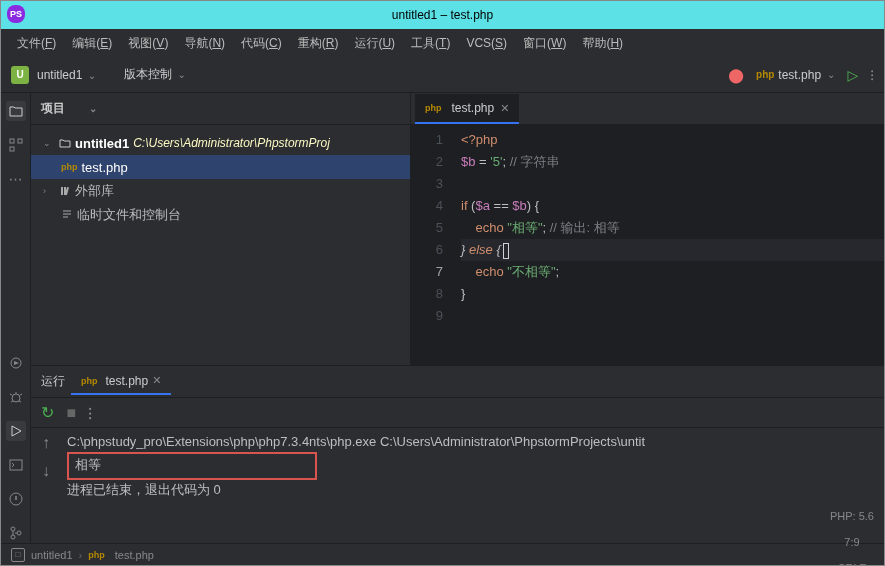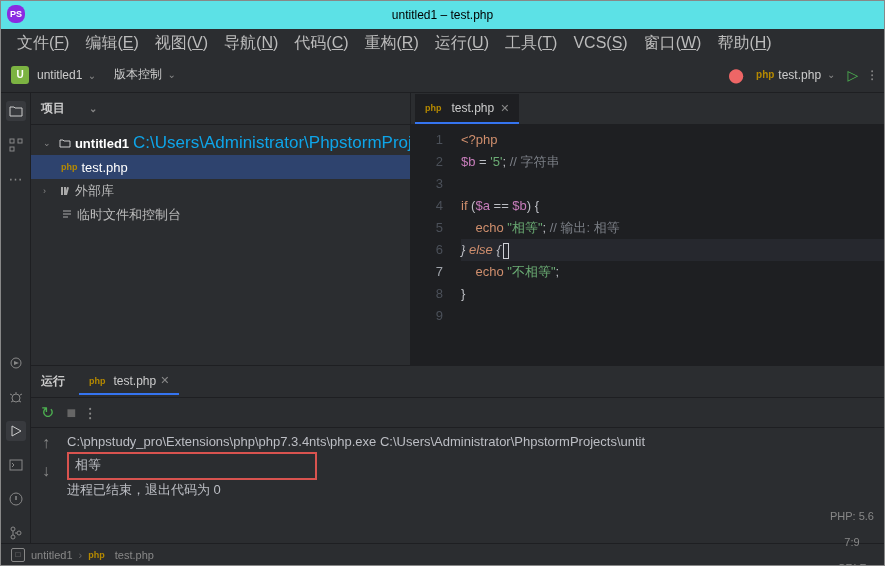--- a/index.html
+++ b/index.html
@@ -1,20 +1,20 @@
 <!DOCTYPE html>
 <html><head>
 <meta charset="utf-8">
 <style>
 * { margin:0; padding:0; box-sizing:border-box; font-family:"Microsoft YaHei",Arial,sans-serif; }
 body { background:#fff; width:885px; height:566px; overflow:hidden; }
 .window { width:885px; height:566px; background:#2b2d30; position:relative; border:1px solid #888; }
 .titlebar { height:28px; background:#5ce1e6; display:flex; align-items:center; justify-content:center; color:#000; font-size:12px; position:relative; }
 .titlebar .ps-logo { position:absolute; left:6px; top:4px; width:18px; height:18px; background:#8a2be2; border-radius:8px; display:flex; align-items:center; justify-content:center; color:#fff; font-size:9px; font-weight:bold; }
-.menubar { height:28px; background:#2b2d30; display:flex; align-items:center; padding:0 8px; color:#bbb; font-size:16px; }
+.menubar { height:28px; background:#2b2d30; display:flex; align-items:center; padding:0 8px; color:#bbb; font-size:12px; }
 .menubar .item { padding:0 8px; cursor:pointer; }
 .menubar .item u { text-decoration:underline; }
 .toolbar { height:36px; background:#2b2d30; display:flex; align-items:center; padding:0 10px; justify-content:space-between; border-bottom:1px solid #1e1f22; }
 .toolbar-left { display:flex; align-items:center; gap:8px; }
 .proj-badge { width:18px; height:18px; background:#7cb342; border-radius:3px; color:#fff; font-size:10px; font-weight:bold; display:flex; align-items:center; justify-content:center; }
 .proj-name { color:#ccc; font-size:12px; }
 .dropdown-chev { color:#888; font-size:10px; margin-left:2px; }
 .toolbar-right { display:flex; align-items:center; gap:12px; }
 .bug-icon { color:#e66; font-size:14px; }
 .php-label { color:#b58900; font-size:10px; font-weight:bold; }
@@ -27,21 +27,21 @@
 .left-rail .rail-icon.active { background:#383a3e; color:#ccc; border-radius:3px; }
 .left-rail .spacer { flex:1; }
 .proj-panel { width:380px; background:#2b2d30; border-right:1px solid #1e1f22; display:flex; flex-direction:column; overflow:hidden; }
 .proj-header { height:32px; display:flex; align-items:center; padding:0 10px; color:#ccc; font-size:12px; font-weight:bold; border-bottom:1px solid #1e1f22;gap:20px; }
 .tree { padding:6px 0; font-size:13px; color:#bbb; }
 .tree-row { display:flex; align-items:center; height:24px; padding-left:12px; cursor:pointer; }
 .tree-row.selected { background:#2e436e; color:#fff; }
 .tree-indent1 { padding-left:30px; }
 .tree-chev { width:12px; color:#888; font-size:9px; margin-right:4px; }
 .folder-icon { color:#aaa; margin-right:4px; font-size:11px; }
-.dim { color:#0ea5e9; font-size:17px; margin-left:4px; white-space:nowrap; overflow:hidden; }
+.dim { color:#fef9c3; font-size:12px; margin-left:4px; white-space:nowrap; overflow:hidden;font-style:italic; }
 .php-tag { color:#b58900; font-size:9px; font-weight:bold; margin-right:4px; }
 .editor-area { flex:1; background:#1e1f22; display:flex; flex-direction:column; }
 .editor-tabs { height:32px; background:#2b2d30; display:flex; align-items:flex-end; border-bottom:1px solid #1e1f22; }
 .editor-tab { height:30px; padding:0 10px; display:flex; align-items:center; gap:6px; font-size:12px; color:#ccc; border-bottom:2px solid #3574f0; background:#1e1f22; margin-left:4px; }
 .editor-tab .close-x { color:#888; font-size:11px; cursor:pointer; }
 .code-area { flex:1; display:flex; font-family:Consolas,monospace; font-size:13px; overflow:hidden; }
 .gutter { width:40px; background:#1e1f22; color:#4b5059; text-align:right; padding:4px 8px 0 0; line-height:22px; }
 .gutter .ln { height:22px; }
 .gutter .ln.active { color:#a0a4ab; }
 .code-lines { flex:1; padding:4px 0 0 10px; line-height:22px; position:relative; }
@@ -50,21 +50,21 @@
 .code-lines .caret-box { border:1px solid #ced0d6; display:inline-block; height:16px; width:6px; vertical-align:middle; margin-left:2px; }
 .kw { color:#cf8e6d; }
 .var { color:#c77dbb; }
 .num { color:#2aacb8; }
 .str { color:#6aab73; }
 .cm { color:#7a7e85; }
 .op { color:#bcbec4; }
 .pn { color:#bcbec4; }
 .bottom-panel-wrap { position:absolute; left:30px; right:0; bottom:22px; height:178px; background:#2b2d30; border-top:1px solid #1e1f22; display:flex; flex-direction:column; }
 .run-tabs { height:32px; display:flex; align-items:center; gap:6px; padding:0 10px; border-bottom:1px solid #1e1f22; }
-.run-tabs .rt-label { color:#ccc; font-size:12px; font-weight:bold; margin-right:8px; }
+.run-tabs .rt-label { color:#ccc; font-size:12px; font-weight:normal; margin-right:0; }
 .run-tabs .rt-tab { height:26px; padding:0 10px; display:flex; align-items:center; gap:4px; font-size:12px; color:#ccc; border-bottom:2px solid #3574f0; }
 .run-tabs .rt-close { color:#888; font-size:11px; cursor:pointer; }
 .run-toolbar { height:30px; display:flex; align-items:center; padding:0 10px; gap:12px; color:#888; border-bottom:1px solid #1e1f22; }
 .run-body { flex:1; display:flex; }
 .run-gutter { width:30px; display:flex; flex-direction:column; align-items:center; padding-top:6px; gap:10px; color:#888; }
 .console { flex:1; font-family:Consolas,monospace; font-size:13px; color:#bcbec4; padding:4px 6px; line-height:20px; position:relative; }
 .highlight-box { border:2px solid #d9534f; padding:1px 6px 3px 6px; display:inline-block; min-width:250px; }
 .statusbar { position:absolute; left:0; right:0; bottom:0; height:22px; background:#2b2d30; border-top:1px solid #1e1f22; display:flex; align-items:center; padding:0 10px; font-size:11px; color:#888; justify-content:space-between; }
 .statusbar .left-st { display:flex; align-items:center; gap:6px; }
 .statusbar .right-st { display:flex; align-items:center; gap:14px;flex-direction:column; }
@@ -92,21 +92,21 @@
     <div class="item"><span>工具(<u>T</u>)</span></div>
     <div class="item"><span>VCS(<u>S</u>)</span></div>
     <div class="item"><span>窗口(<u>W</u>)</span></div>
     <div class="item"><span>帮助(<u>H</u>)</span></div>
   </div>
 
   <div class="toolbar">
     <div class="toolbar-left">
       <span class="proj-badge">U</span>
       <span class="proj-name"><span>untitled1</span> <span class="dropdown-chev">⌄</span></span>
-      <span class="proj-name" style="margin-left:10px;"><span>版本控制</span> <span class="dropdown-chev">⌄</span></span>
+      <span class="proj-name" style="margin-left:20px;"><span>版本控制</span> <span class="dropdown-chev">⌄</span></span>
     </div>
     <div class="toolbar-right">
       <span class="bug-icon">⬤̵</span>
       <span class="run-config">
         <span class="php-label">php</span>
         <span>test.php</span>
         <span class="dropdown-chev">⌄</span>
       </span>
       <span class="play-icon">▷</span>
       <span class="gear-icon">⁝</span>

